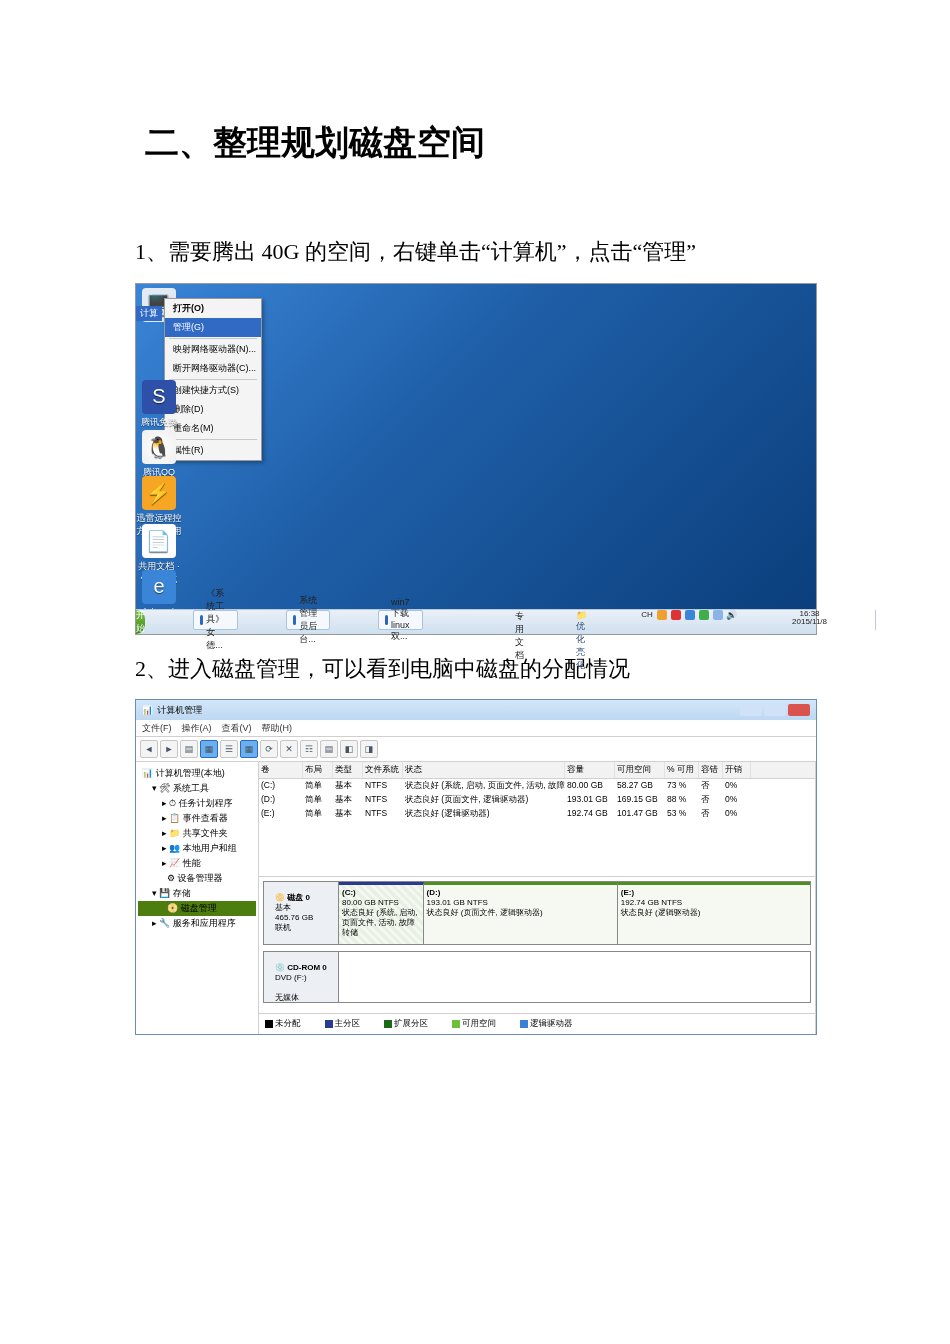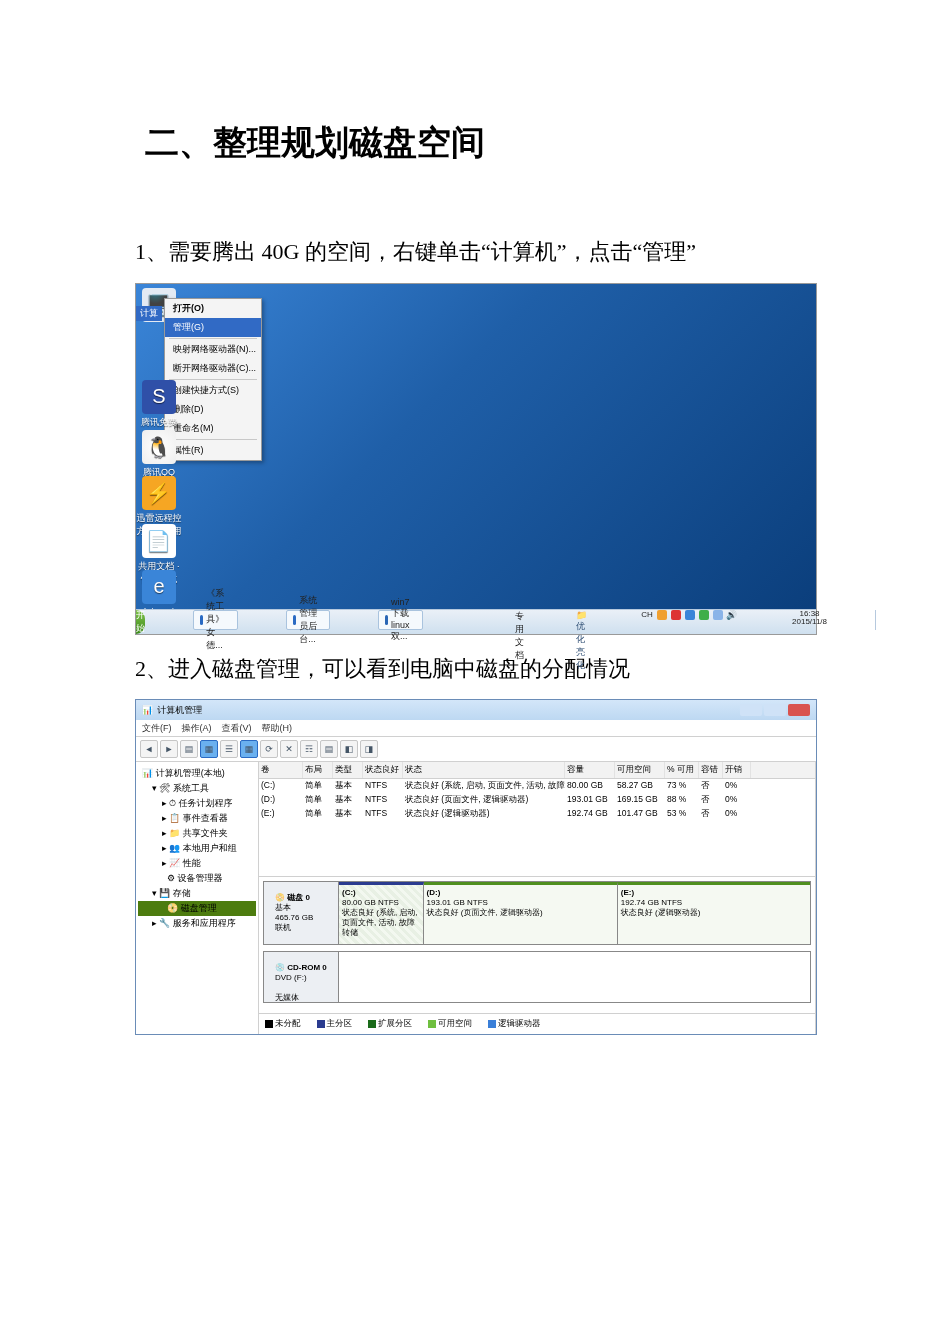--- a/index.html
+++ b/index.html
@@ -134,21 +134,21 @@
   .shot2 .vrow div{padding:1px 2px;white-space:nowrap;overflow:hidden}
   .shot2 .vlist{height:146px;overflow:hidden}
   .shot2 .diskmap{border-top:1px solid #d0d0d0;padding:4px}
   .shot2 .disk{display:flex;border:1px solid #888;margin-bottom:6px}
   .shot2 .disk .dhead{width:52px;background:#eceff3;border-right:1px solid #888;padding:11px;font-size:8px;line-height:1.25}
   .shot2 .disk .part{padding:3px;font-size:8px;line-height:1.25}
   .shot2 .disk .part.c{border-right:1px solid #888;background:repeating-linear-gradient(45deg,#e8f0e4,#e8f0e4 3px,#f3f8f0 3px,#f3f8f0 6px)}
   .shot2 .disk .part.c{border-top:3px solid #2a3b8f}
   .shot2 .disk .part.d{border-right:1px solid #888;border-top:3px solid #4f8f1f;background:#f5f9f2}
   .shot2 .disk .part.e{border-top:3px solid #4f8f1f;background:#f5f9f2}
-  .shot2 .legend{border-top:1px solid #d0d0d0;padding:4px 6px;font-size:8.5px;display:flex;gap:16px;align-items:flex-end}
+  .shot2 .legend{border-top:1px solid #d0d0d0;padding:4px 6px;font-size:8.5px;display:flex;gap:24px;align-items:flex-end}
   .shot2 .legend .sw{width:8px;height:8px;display:inline-block;margin-right:2px;vertical-align:middle}
   .shot2 .right{width:98px;padding:4px}
   .shot2 .right .hd{font-weight:bold;padding:2px 0;border-bottom:1px solid #d0d0d0}
   .shot2 .right .lnk{color:#2a3b8f;padding:4px 0;display:flex;justify-content:space-between}
 </style>
 </head>
 <body>
 
 <div class="page">
 
@@ -284,21 +284,21 @@
         <div class="node ind1">▾ 💾 <span>存储</span></div>
         <div class="node ind2 sel">&nbsp;&nbsp;📀 <span>磁盘管理</span></div>
         <div class="node ind1">▸ 🔧 <span>服务和应用程序</span></div>
       </div>
 
       <div class="center">
         <div class="cols">
           <div>卷</div>
           <div>布局</div>
           <div>类型</div>
-          <div>状态良好</div>
+          <div>文件系统</div>
           <div>状态</div>
           <div>容量</div>
           <div>可用空间</div>
           <div>% 可用</div>
           <div>容错</div>
           <div>开销</div>
         </div>
         <div class="vlist">
           <div class="vrow">
             <div>(C:)</div>

